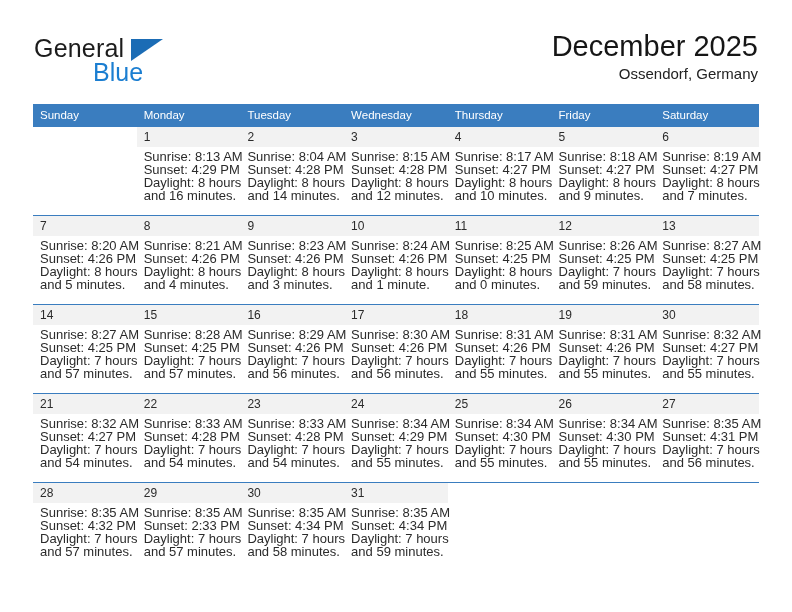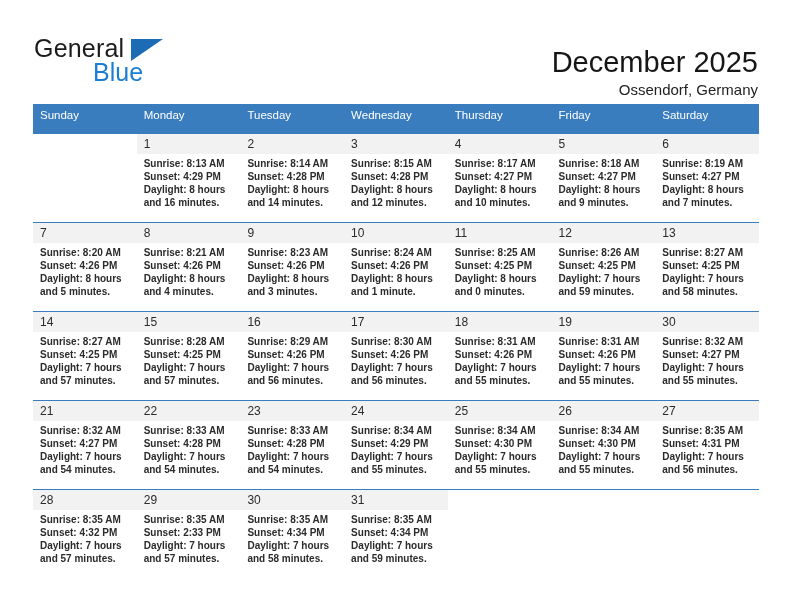--- a/index.html
+++ b/index.html
@@ -58,21 +58,21 @@
     position: absolute;
     left: 59px;
     top: 24px;
     font-size: 25px;
     color: #1b7ed1;
     font-family: Liberation Sans, sans-serif;
   }
   .title-block {
     position: absolute;
     right: 0;
-    top: 17px;
+    top: 1px;
     text-align: right;
   }
   .cal-title {
     font-size: 29px;
     color: #161616;
     line-height: 34px;
     white-space: nowrap;
   }
   .cal-subtitle {
     font-size: 15px;
@@ -89,21 +89,21 @@
     width: 726px;
     border-collapse: collapse;
     table-layout: fixed;
   }
   .calendar th {
     background: #3a7dbf;
     color: #ffffff;
     font-weight: normal;
     font-size: 11.5px;
     text-align: left;
-    padding: 5px 0 12px 7px;
+    padding: 5px 0 5px 7px;
     height: 11px;
     border: none;
   }
   .calendar td {
     vertical-align: top;
     padding: 0;
     border: none;
     width: 103.7px;
   }
   .week-row > td {
@@ -120,24 +120,23 @@
     color: #2b2b2b;
     padding: 3px 0 3px 7px;
     height: 14px;
     line-height: 14px;
   }
   .daynum.empty {
     background: transparent;
   }
   .info {
     padding: 3px 5px 0 7px;
-    font-size: 10px;
+    font-size: 13px;
     line-height: 13.1px;
     color: #2b2b2b;
-    font-weight: bold;
   }
   .info div {
     white-space: nowrap;
   }
 </style>
 </head>
 <body>
 
 <div class="page">
 
@@ -178,21 +177,21 @@
             <div class="info">
               <div>Sunrise: 8:13 AM</div>
               <div>Sunset: 4:29 PM</div>
               <div>Daylight: 8 hours</div>
               <div>and 16 minutes.</div>
             </div>
           </td>
           <td class="daycell">
             <div class="daynum">2</div>
             <div class="info">
-              <div>Sunrise: 8:14 AM</div>
+              <div>Sunrise: 8:04 AM</div>
               <div>Sunset: 4:28 PM</div>
               <div>Daylight: 8 hours</div>
               <div>and 14 minutes.</div>
             </div>
           </td>
           <td class="daycell">
             <div class="daynum">3</div>
             <div class="info">
               <div>Sunrise: 8:15 AM</div>
               <div>Sunset: 4:28 PM</div>

